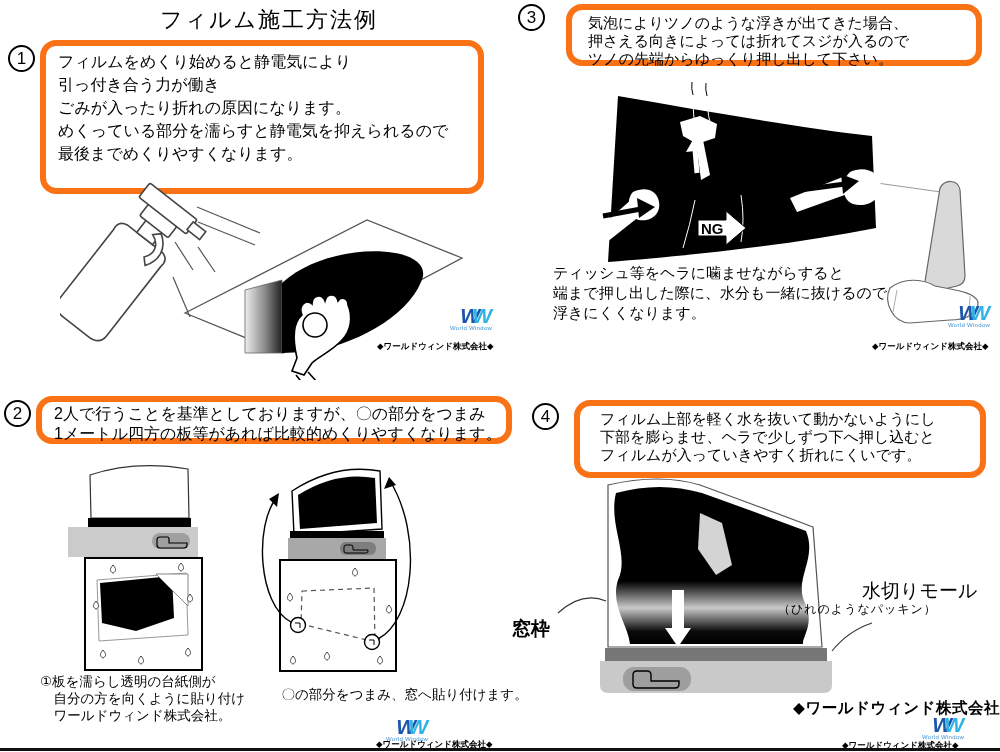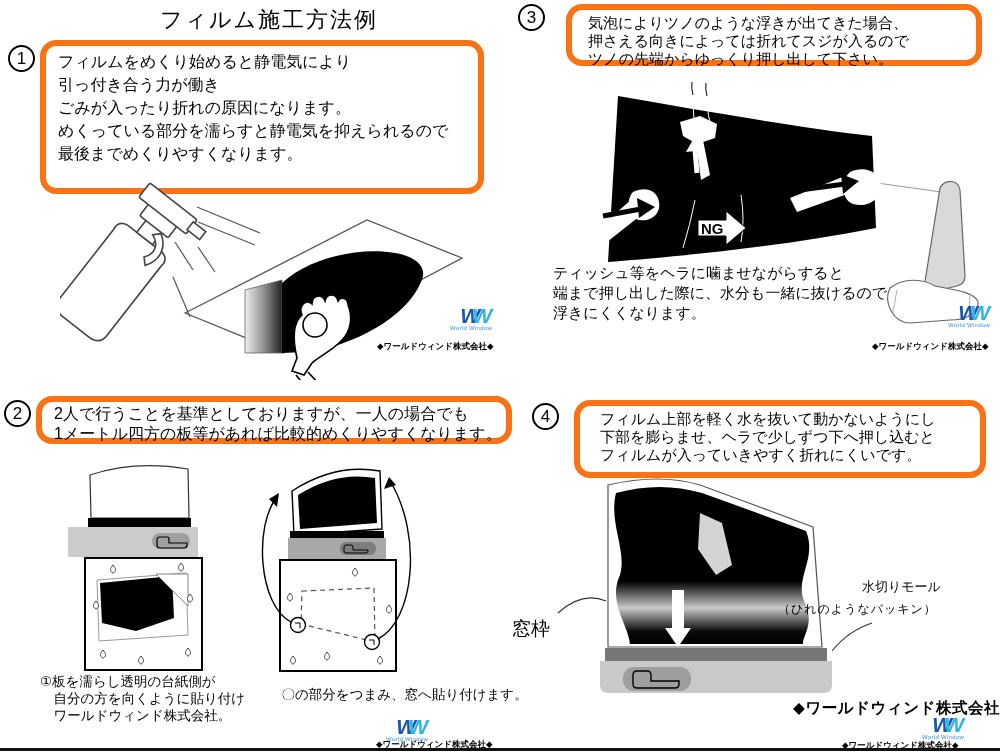--- a/index.html
+++ b/index.html
@@ -11,22 +11,22 @@
   .step-circle{width:27px;height:27px;border:2px solid #000;border-radius:50%;
                display:flex;align-items:center;justify-content:center;font-size:17px;background:#fff}
   .bubble{border:6px solid #f97316;border-radius:16px;background:#fff;padding:4px 12px;white-space:nowrap}
   .b1{left:40px;top:40px;width:444px;height:154px;font-size:16px;line-height:23px}
   .b2{left:36px;top:396px;width:476px;height:48px;font-size:16px;line-height:20px;padding-top:2px}
   .b3{left:566px;top:4px;width:416px;height:62px;font-size:15px;line-height:18px;padding-left:16px}
   .b4{left:574px;top:400px;width:412px;height:78px;font-size:15px;line-height:18px;padding-left:20px}
   .note{left:553px;top:263px;font-size:15px;line-height:20px;white-space:nowrap}
   .caption{font-size:13.5px;line-height:17px;white-space:nowrap}
   .caption .cont{padding-left:1em}
-  .lbl-frame{left:512px;top:616px;font-size:19px;font-weight:normal}
-  .lbl-molding{left:862px;top:578px;font-size:13px}
+  .lbl-frame{left:512px;top:616px;font-size:19px;font-weight:bold}
+  .lbl-molding{left:862px;top:578px;font-size:19px}
   .lbl-molding-sub{left:778px;top:601px;font-size:12px;letter-spacing:1px;white-space:nowrap}
   .company-bold{left:793px;top:698px;font-size:15.5px;font-weight:bold;letter-spacing:.5px;white-space:nowrap}
   .ww-logo{line-height:1;text-align:right;width:42px}
   .ww-letters{white-space:nowrap}
   .ww-letters span{font-weight:bold;font-style:italic;font-size:21px}
   .w1{color:#1d55a8}
   .w2{color:#2fb3e3;margin-left:-8px}
   .ww-sub{font-size:6px;color:#3f8fd2;letter-spacing:.3px;margin-top:-1px;white-space:nowrap}
   .wm-text{font-size:8.5px;font-weight:bold;white-space:nowrap}
   .bottom-line{left:0;top:748px;width:1000px;height:3px;background:#111}
@@ -170,21 +170,21 @@
   <div class="abs ww-logo" style="left:948px;top:302px">
     <div class="ww-letters"><span class="w1">W</span><span class="w2">W</span></div>
     <div class="ww-sub">World Window</div>
   </div>
   <div class="abs wm-text" style="left:872px;top:341px">◆ワールドウィンド株式会社◆</div>
 
   <div class="abs step-circle" style="left:4px;top:400px">
     <span>2</span>
   </div>
   <div class="abs bubble b2">
-    <div>2人で行うことを基準としておりますが、一人の場合でも</div>
+    <div>2人で行うことを基準としておりますが、〇の部分をつまみ</div>
     <div>1メートル四方の板等があれば比較的めくりやすくなります。</div>
   </div>
 
   <svg class="abs" style="left:40px;top:455px" width="470" height="220" viewBox="0 0 470 220">
 
     <g>
       <path d="M50,20 Q95,5 148,14 L149,63 L51,63 Z" fill="#fff" stroke="#333" stroke-width="1.2"></path>
       <rect x="48" y="63" width="103" height="9" fill="#000"></rect>
       <rect x="28" y="72" width="130" height="30" fill="#cbcbcb"></rect>
       <rect x="112" y="78" width="38" height="16" rx="8" fill="#9f9f9f"></rect>

